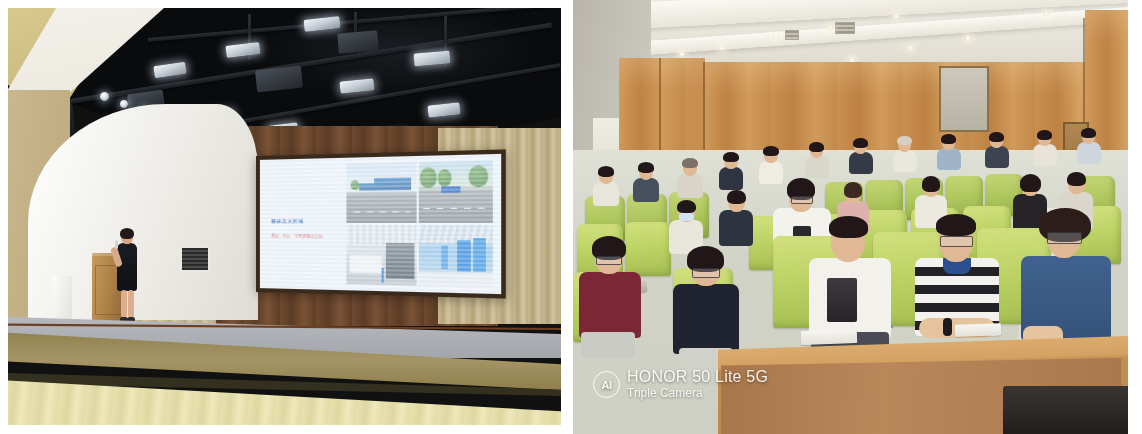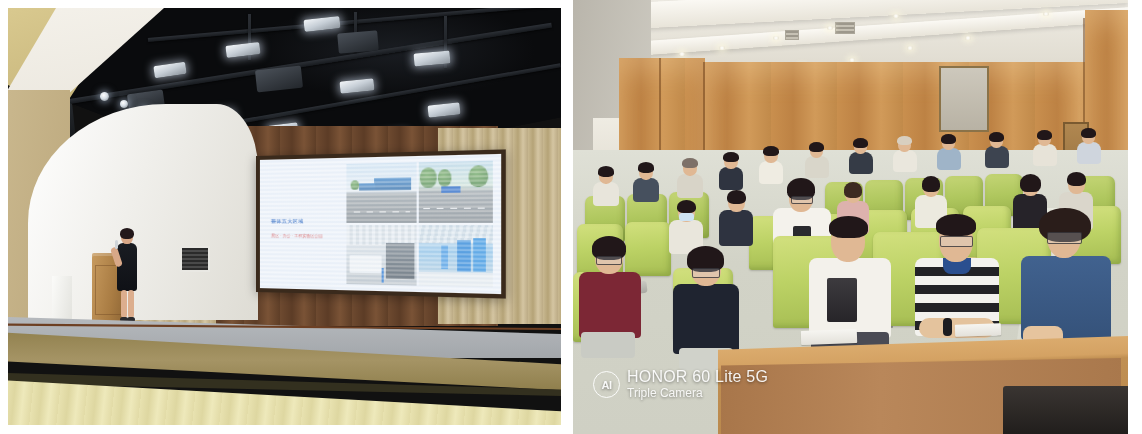--- a/index.html
+++ b/index.html
@@ -790,19 +790,19 @@
 
     <div class="r-desk"></div>
     <div class="r-desk-front"></div>
     <div class="r-desk-dark"></div>
     <div class="paper" style="left:228px;top:330px;width:56px;height:14px;transform:rotate(-2deg);"></div>
     <div class="paper" style="left:382px;top:324px;width:46px;height:12px;transform:rotate(-2deg);"></div>
 
     <div class="watermark">
       <div class="wm-logo">AI</div>
       <div class="wm-text">
-        <div class="wm-line1">HONOR 60 Lite 5G</div>
+        <div class="wm-line1">HONOR 50 Lite 5G</div>
         <div class="wm-line2">Triple Camera</div>
       </div>
     </div>
   </div>
 
 </div>
 
 </body></html>

